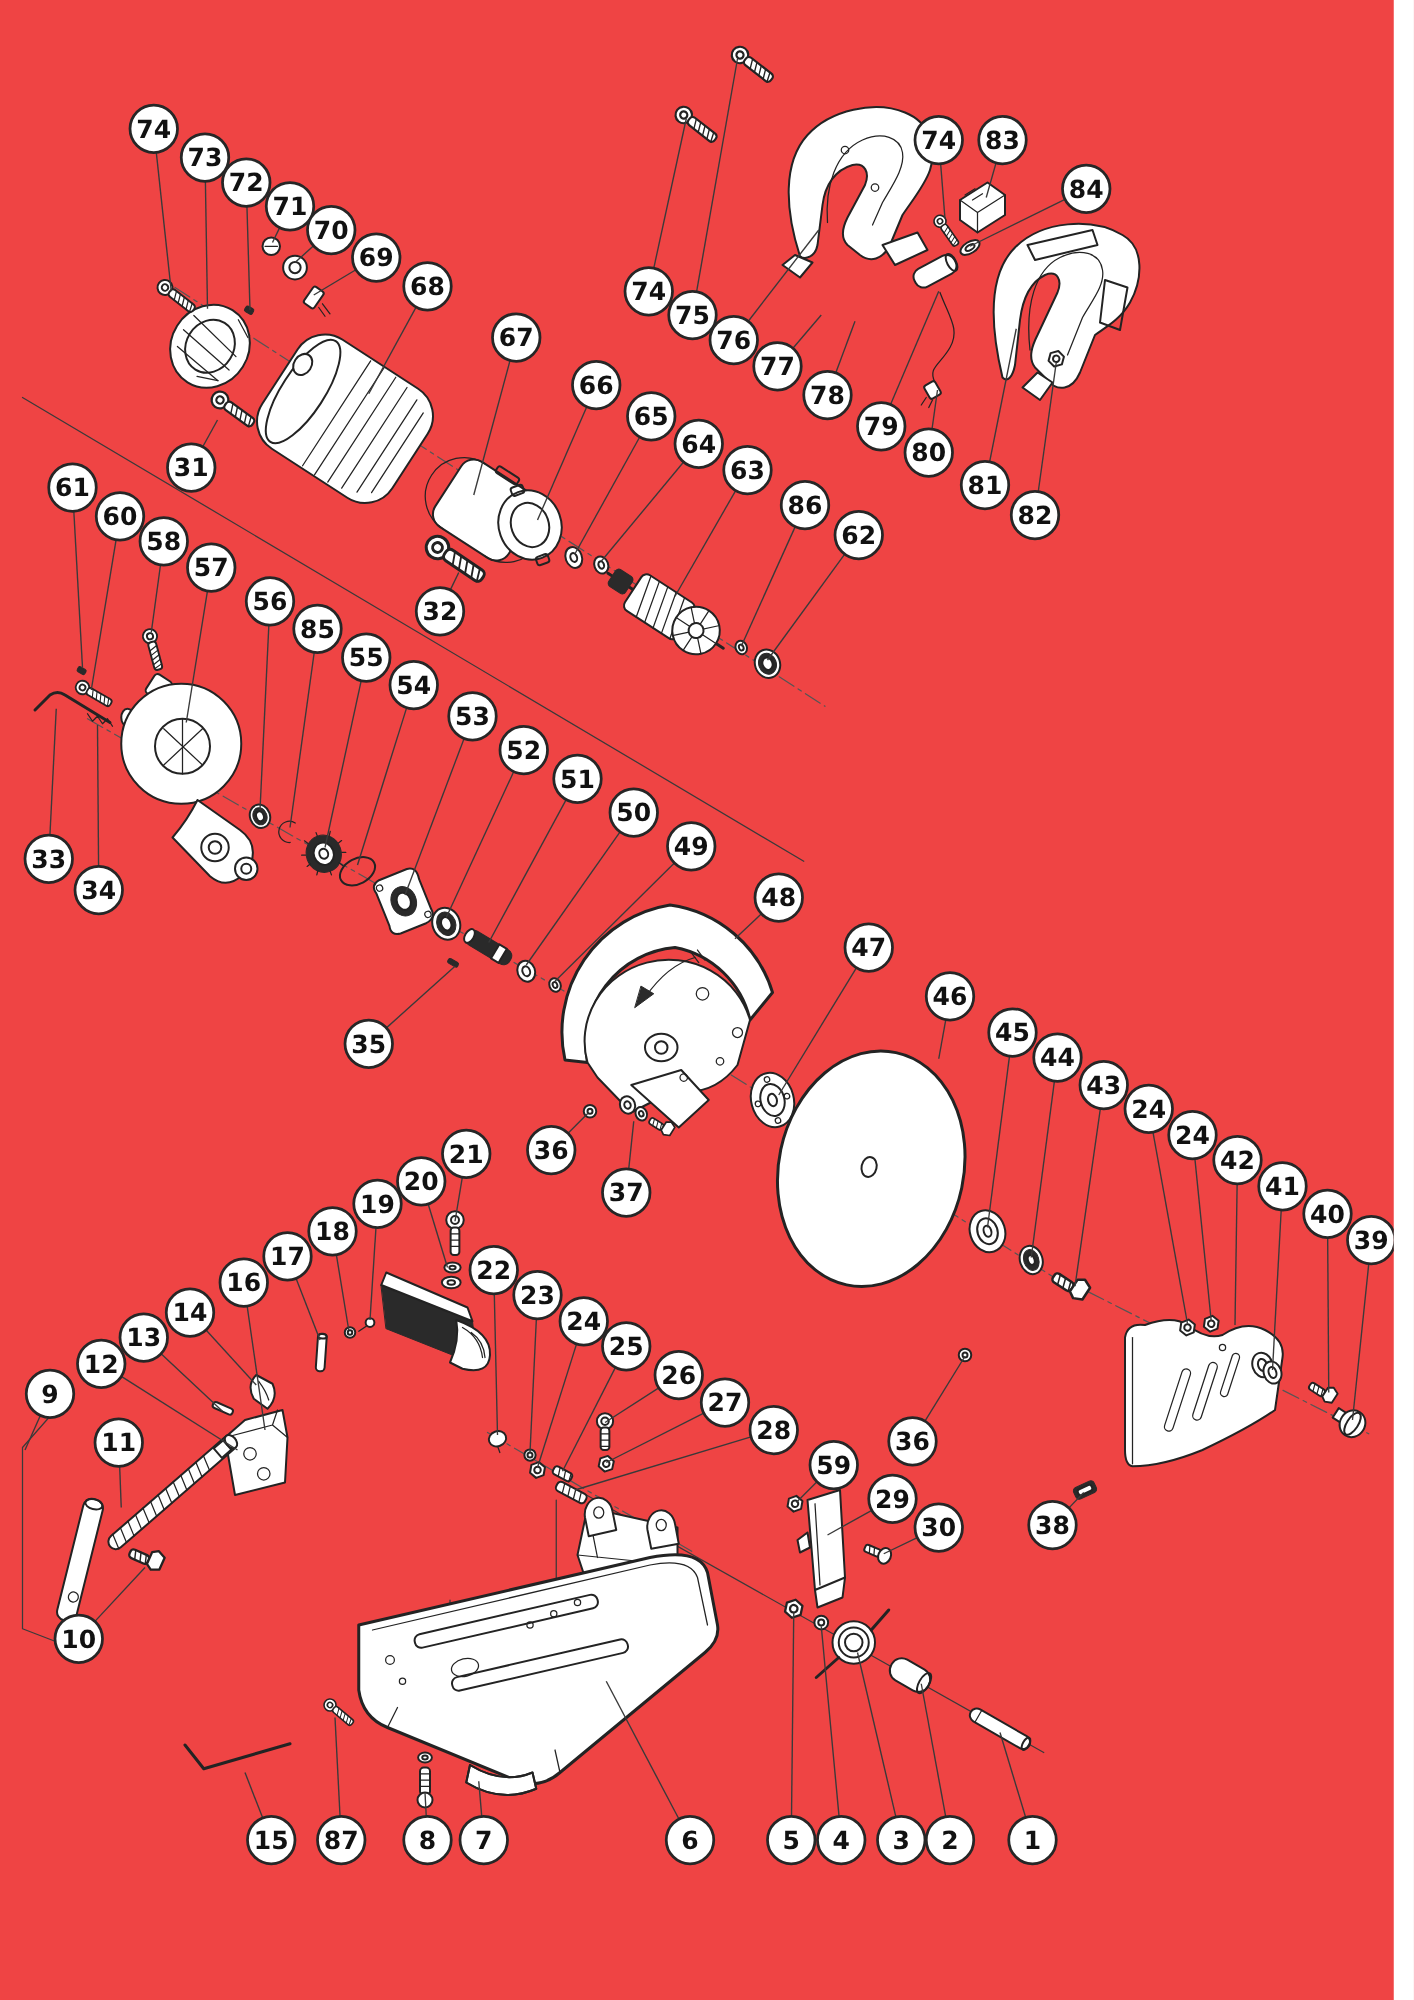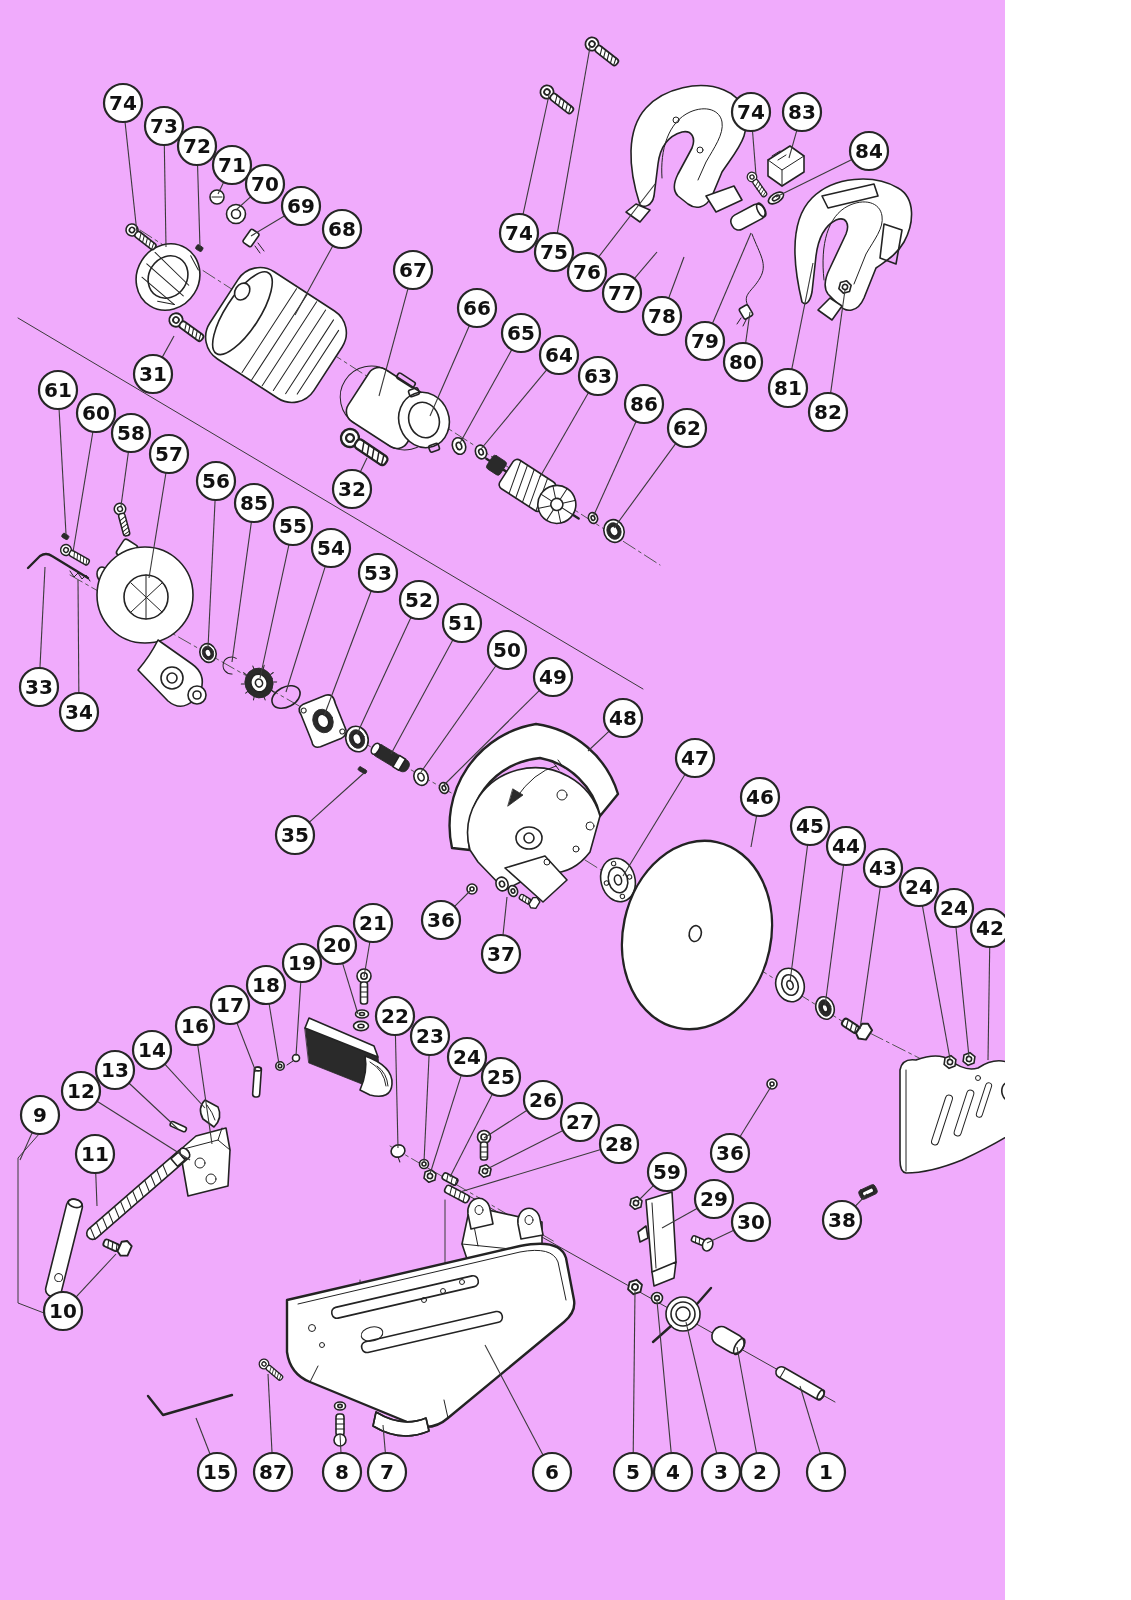--- a/index.html
+++ b/index.html
@@ -1,16 +1,16 @@
 <!DOCTYPE html>
 <html><head>
 <meta charset="utf-8">
 <style>
   html,body{margin:0;padding:0;background:#ffffff;}
-  .page{width:1005px;height:1600px;position:relative;background:#f0abfc;overflow:hidden;
+  .page{width:1115px;height:1600px;position:relative;background:#ef4444;overflow:hidden;
         font-family:"DejaVu Sans","Liberation Sans",sans-serif;}
   svg{display:block;}
   
   #art *{stroke:#232323;fill:none;stroke-width:1.6;stroke-linecap:round;stroke-linejoin:round;}
   #art .w{fill:#ffffff;}
   #art .k{fill:#2a2a2a;stroke:#2a2a2a;stroke-width:0.8;}
   #art .thin{stroke-width:1.0;}
   #art .thick{stroke-width:2.4;}
   #art .cl{stroke:#555;stroke-width:1;stroke-dasharray:14 4 3 4;}
   #art .ld{stroke:#3a3a3a;stroke-width:1;}

